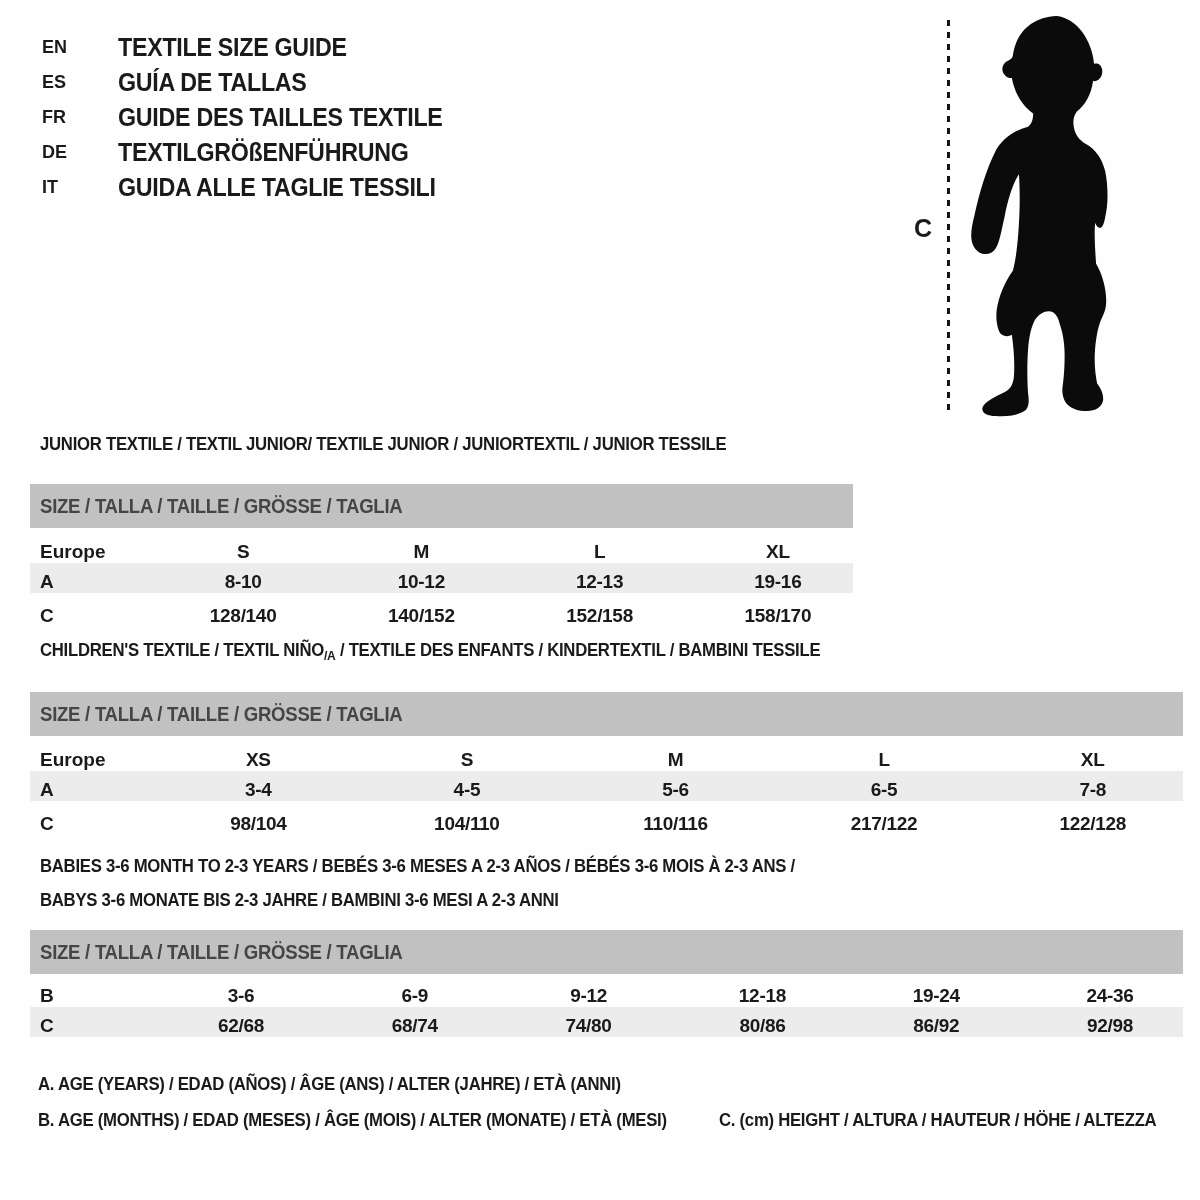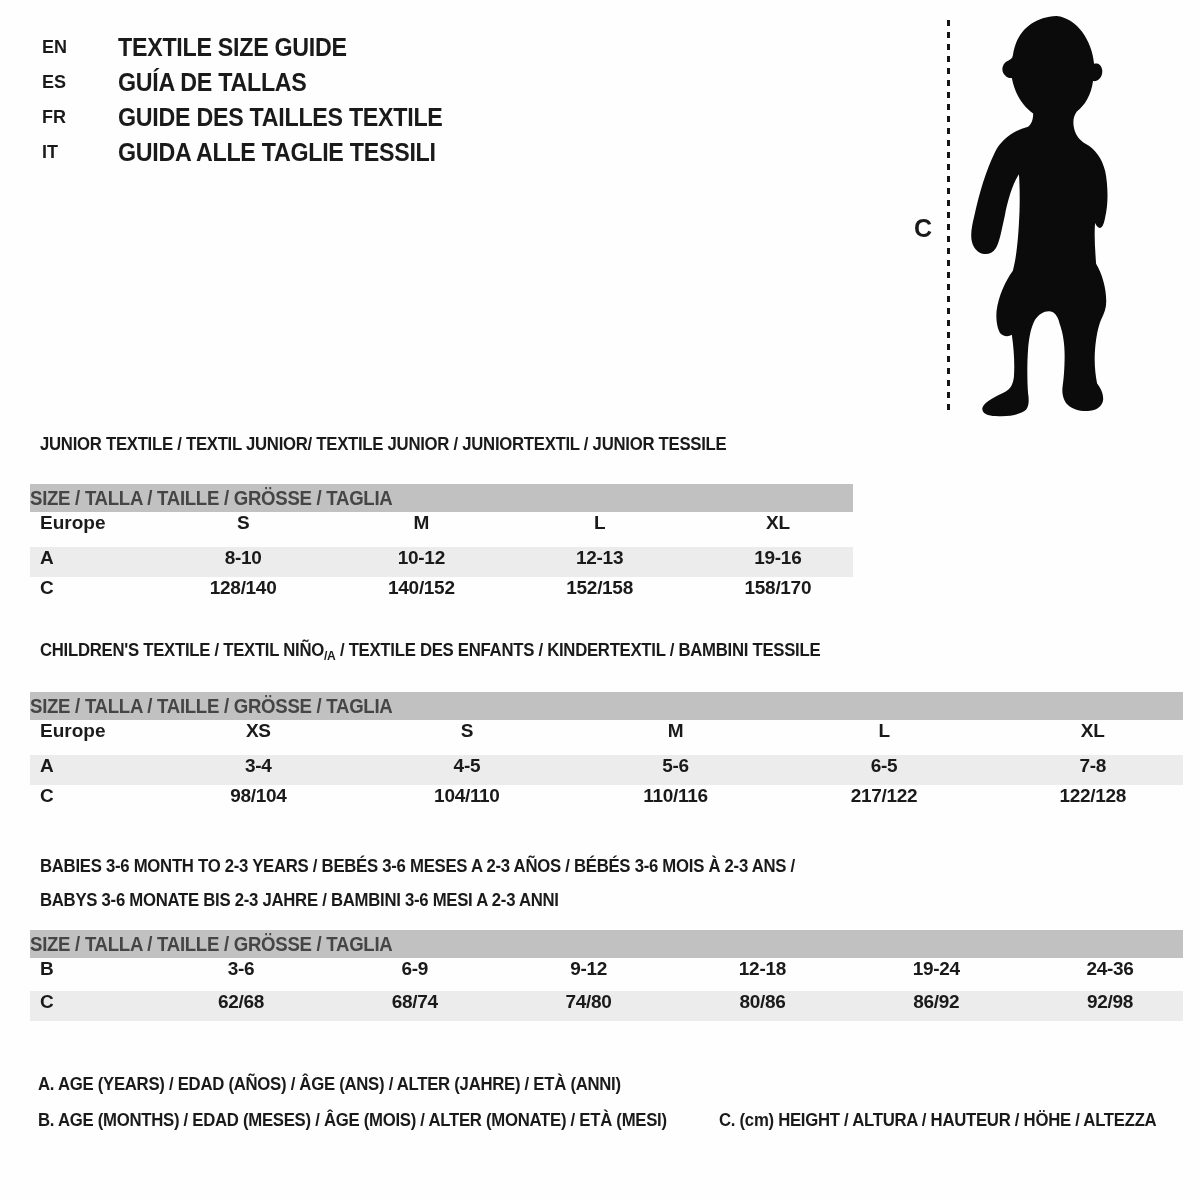--- a/index.html
+++ b/index.html
@@ -32,24 +32,24 @@
   .sec-children{top:640px;width:1153px;}
   .sec-babies{top:849px;width:1153px;}
   .sec-babies .sec-h{line-height:34px;}
   .sub-a{font-size:13px;vertical-align:-4px;}
 
   .tbl{position:absolute;left:0;width:100%;}
   .sec-junior .tbl{top:50px;}
   .sec-children .tbl{top:52px;}
   .sec-babies .tbl{top:81px;}
   .tbl-h{
-    height:28px;background:#c1c1c1;display:flex;align-items:center;
-    font-size:20px;color:#454545;
+    height:44px;background:#c1c1c1;display:flex;align-items:center;
+    padding-left:10px;font-size:20px;color:#454545;
   }
-  .row{display:flex;align-items:flex-start;font-size:19px;gap:28px;}
+  .row{display:flex;align-items:flex-end;font-size:19px;gap:28px;}
   .row .lbl{width:110px;padding-left:10px;box-sizing:border-box;}
   .row .cell{flex:1;text-align:center;letter-spacing:-.3px;}
   .row.shaded{background:#ececec;}
   .h35{height:35px}.h30{height:30px}.h34{height:34px}.h33{height:33px}
 
   
   .legend{position:absolute;top:1066px;left:38px;}
   .legend-line{font-size:18px;line-height:36px;white-space:nowrap;}
 </style>
 </head>
@@ -62,20 +62,24 @@
       <span class="lang-code">EN</span>
       <span class="lang-title cond">TEXTILE SIZE GUIDE</span>
     </div>
     <div class="lang-row">
       <span class="lang-code">ES</span>
       <span class="lang-title cond">GUÍA DE TALLAS</span>
     </div>
     <div class="lang-row">
       <span class="lang-code">FR</span>
       <span class="lang-title cond">GUIDE DES TAILLES TEXTILE</span>
+    </div>
+    <div class="lang-row">
+      <span class="lang-code">DE</span>
+      <span class="lang-title cond">TEXTILGRÖßENFÜHRUNG</span>
     </div>
     <div class="lang-row">
       <span class="lang-code">IT</span>
       <span class="lang-title cond">GUIDA ALLE TAGLIE TESSILI</span>
     </div>
   </section>
 
   <span class="c-label">C</span>
   <div class="dash-line"></div>
   <svg class="silhouette" viewBox="0 0 175 400" xmlns="http://www.w3.org/2000/svg">

